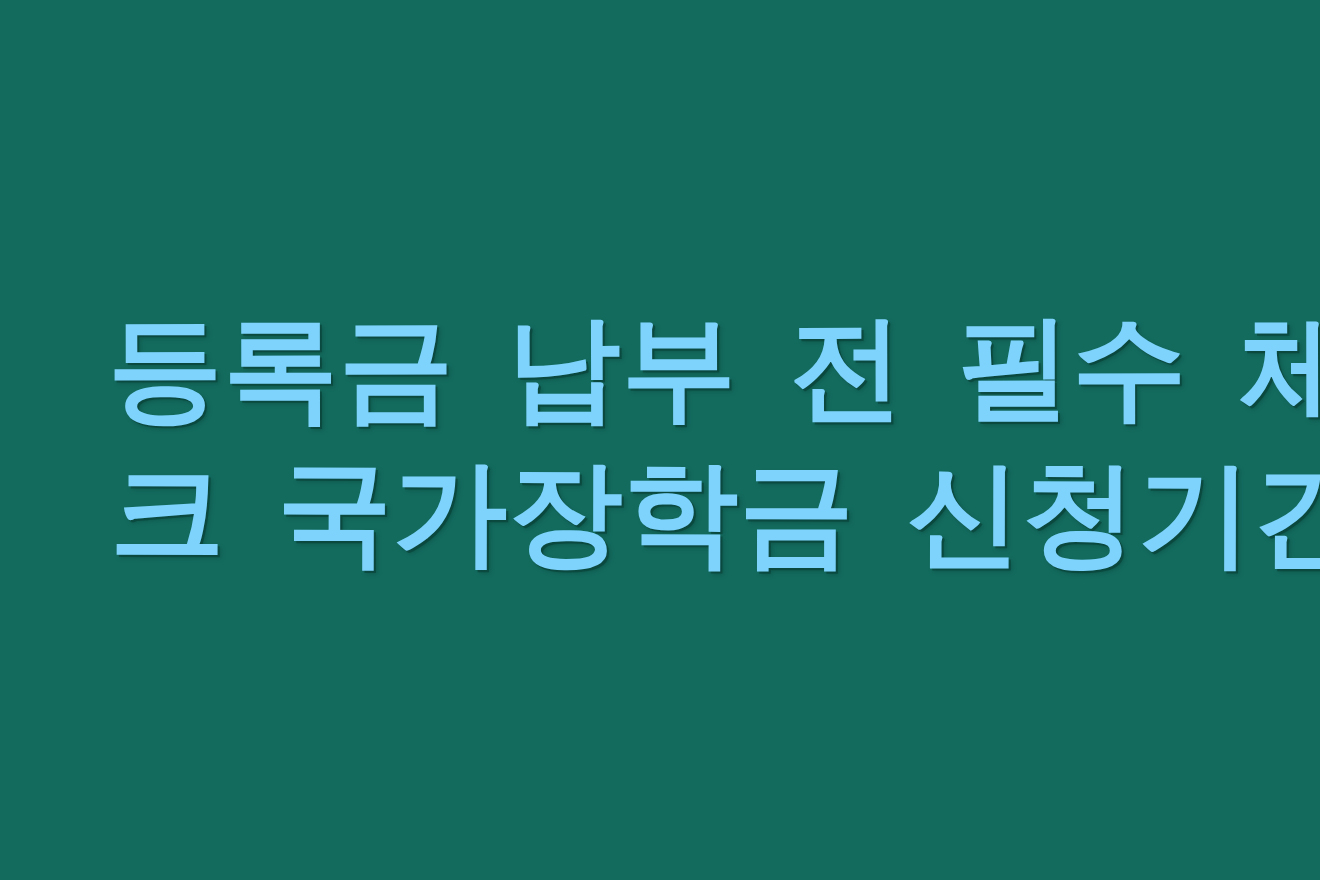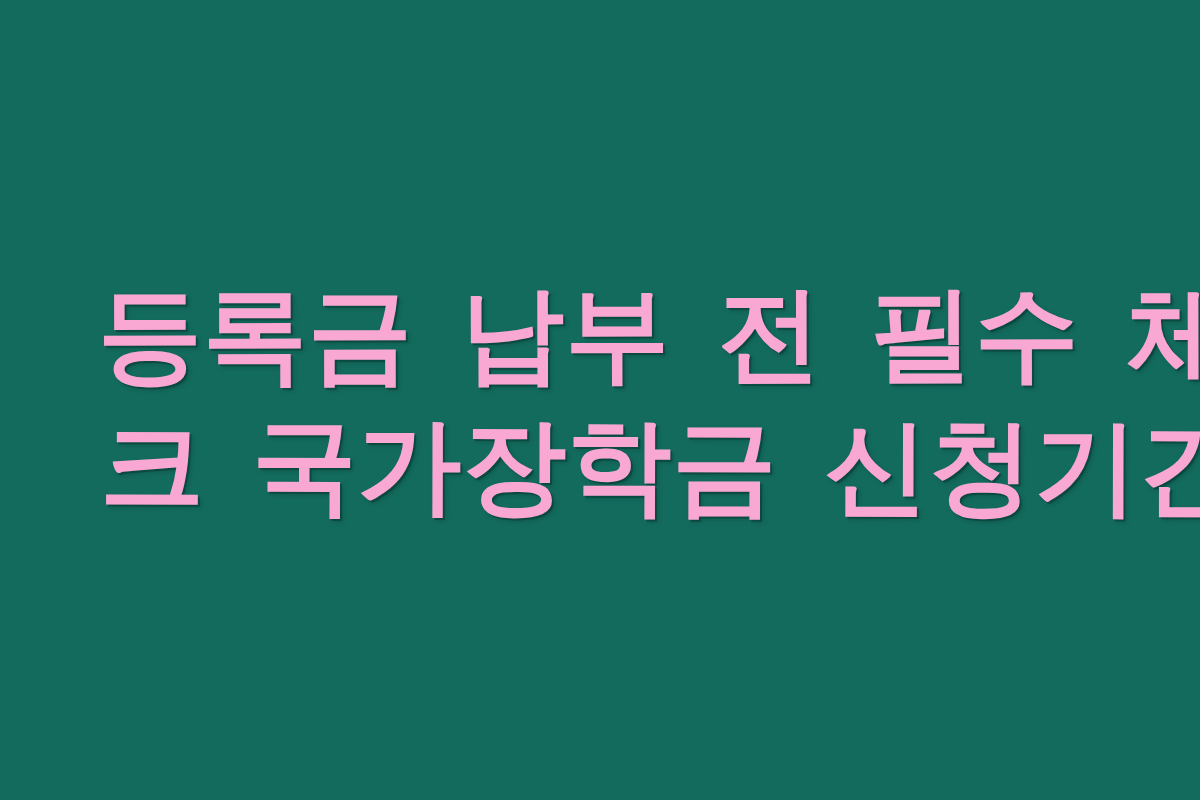--- a/index.html
+++ b/index.html
@@ -52,21 +52,21 @@
 
   
   #headline .line.line-1 { transform: translateX(-2px) rotate(-0.12deg); }
   #headline .line.line-2 { transform: translateX(0px)  rotate(0.10deg); }
 </style>
 </head>
 <body>
 
 <div id="banner" style="background: rgb(19, 107, 94);">
 
-  <div id="headline" style="color: #f9a8d4; text-shadow: rgba(8, 58, 50, 0.55) 2px 2px 0px, rgba(8, 58, 50, 0.35) 3px 3px 4px; text-align: center;">
+  <div id="headline" style="color: #7dd3fc; text-shadow: rgba(8, 58, 50, 0.55) 2px 2px 0px, rgba(8, 58, 50, 0.35) 3px 3px 4px; text-align: center;">
 
     <span class="line line-1">등록금 납부 전 필수 체</span>
 
     <span class="line line-2">크 국가장학금 신청기간</span>
 
   </div>
 
 </div>
 
 </body></html>

